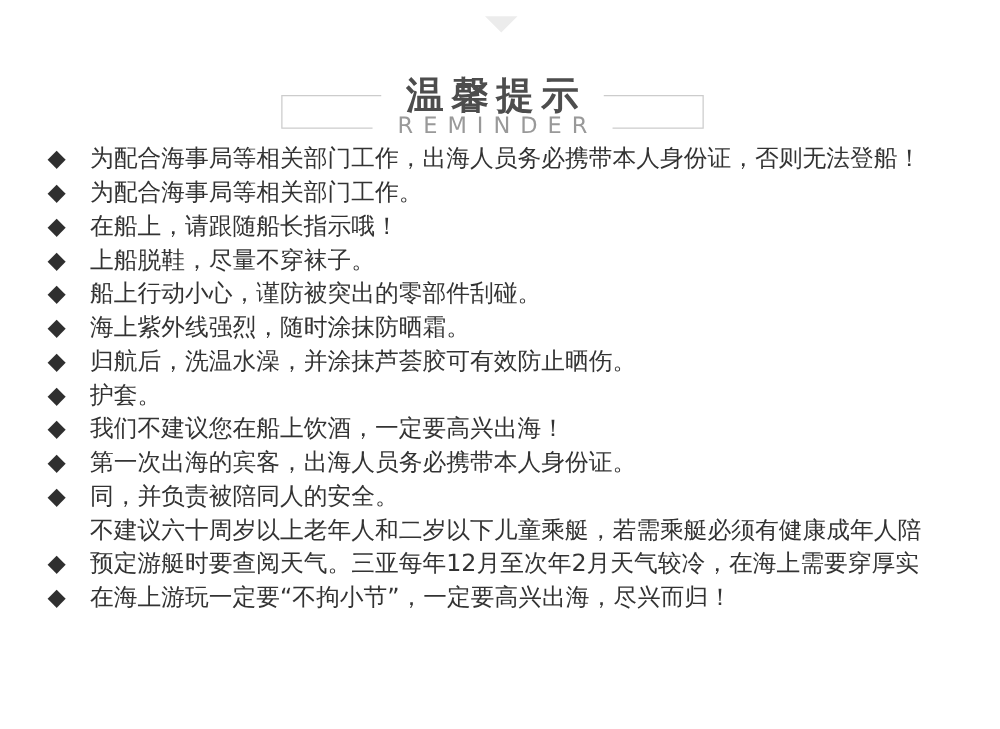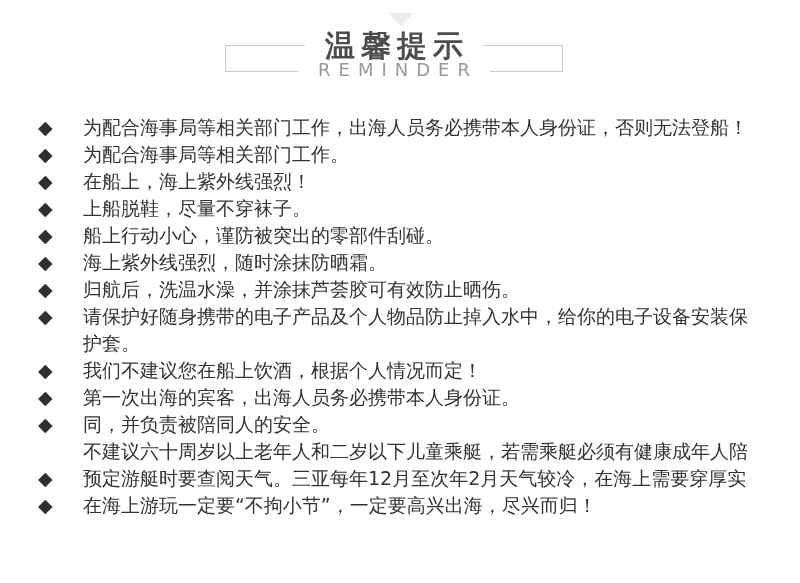--- a/index.html
+++ b/index.html
@@ -24,21 +24,21 @@
   .triangle {
     position: absolute; top: 13px; left: 388px;
     width: 0; height: 0;
     border-left: 13px solid transparent;
     border-right: 13px solid transparent;
     border-top: 13px solid var(--triangle);
   }
 
   
   .hbox {
-    position: absolute; top: 45px; left: 225px;
+    position: absolute; top: 76px; left: 225px;
     width: 338px; height: 27px;
     border: 1px solid var(--border);
     box-sizing: border-box;
   }
   .title {
     position: absolute; left: 50%; top: 0;
     transform: translate(-50%, -50%);
     margin: 0;
     background: var(--bg);
     padding: 0 14px;
@@ -70,21 +70,21 @@
   .bullet {
     flex: 0 0 34px; width: 34px;
     font-size: 19px; line-height: 27px;
     color: var(--bullet);
   }
   .text {
     flex: 1;
     font-size: 19px; line-height: 27px;
     color: var(--text);
   }
-  .line { white-space: nowrap; margin-left: 11px; }
+  .line { white-space: nowrap; }
 </style>
 </head>
 <body>
 
 <div class="page">
   <div class="triangle"></div>
 
   <div class="hbox">
     <h1 class="title">温馨提示</h1>
     <div class="subtitle">REMINDER</div>
@@ -99,21 +99,21 @@
       </li>
       <li class="item">
         <span class="bullet">◆</span>
         <div class="text">
           <div class="line">为配合海事局等相关部门工作。</div>
         </div>
       </li>
       <li class="item">
         <span class="bullet">◆</span>
         <div class="text">
-          <div class="line">在船上，海上紫外线强烈！</div>
+          <div class="line">在船上，请跟随船长指示哦！</div>
         </div>
       </li>
       <li class="item">
         <span class="bullet">◆</span>
         <div class="text">
           <div class="line">上船脱鞋，尽量不穿袜子。</div>
         </div>
       </li>
       <li class="item">
         <span class="bullet">◆</span>
@@ -129,28 +129,27 @@
       </li>
       <li class="item">
         <span class="bullet">◆</span>
         <div class="text">
           <div class="line">归航后，洗温水澡，并涂抹芦荟胶可有效防止晒伤。</div>
         </div>
       </li>
       <li class="item">
         <span class="bullet">◆</span>
         <div class="text">
-          <div class="line">请保护好随身携带的电子产品及个人物品防止掉入水中，给你的电子设备安装保</div>
           <div class="line">护套。</div>
         </div>
       </li>
       <li class="item">
         <span class="bullet">◆</span>
         <div class="text">
-          <div class="line">我们不建议您在船上饮酒，根据个人情况而定！</div>
+          <div class="line">我们不建议您在船上饮酒，一定要高兴出海！</div>
         </div>
       </li>
       <li class="item">
         <span class="bullet">◆</span>
         <div class="text">
           <div class="line">第一次出海的宾客，出海人员务必携带本人身份证。</div>
         </div>
       </li>
       <li class="item">
         <span class="bullet">◆</span>

